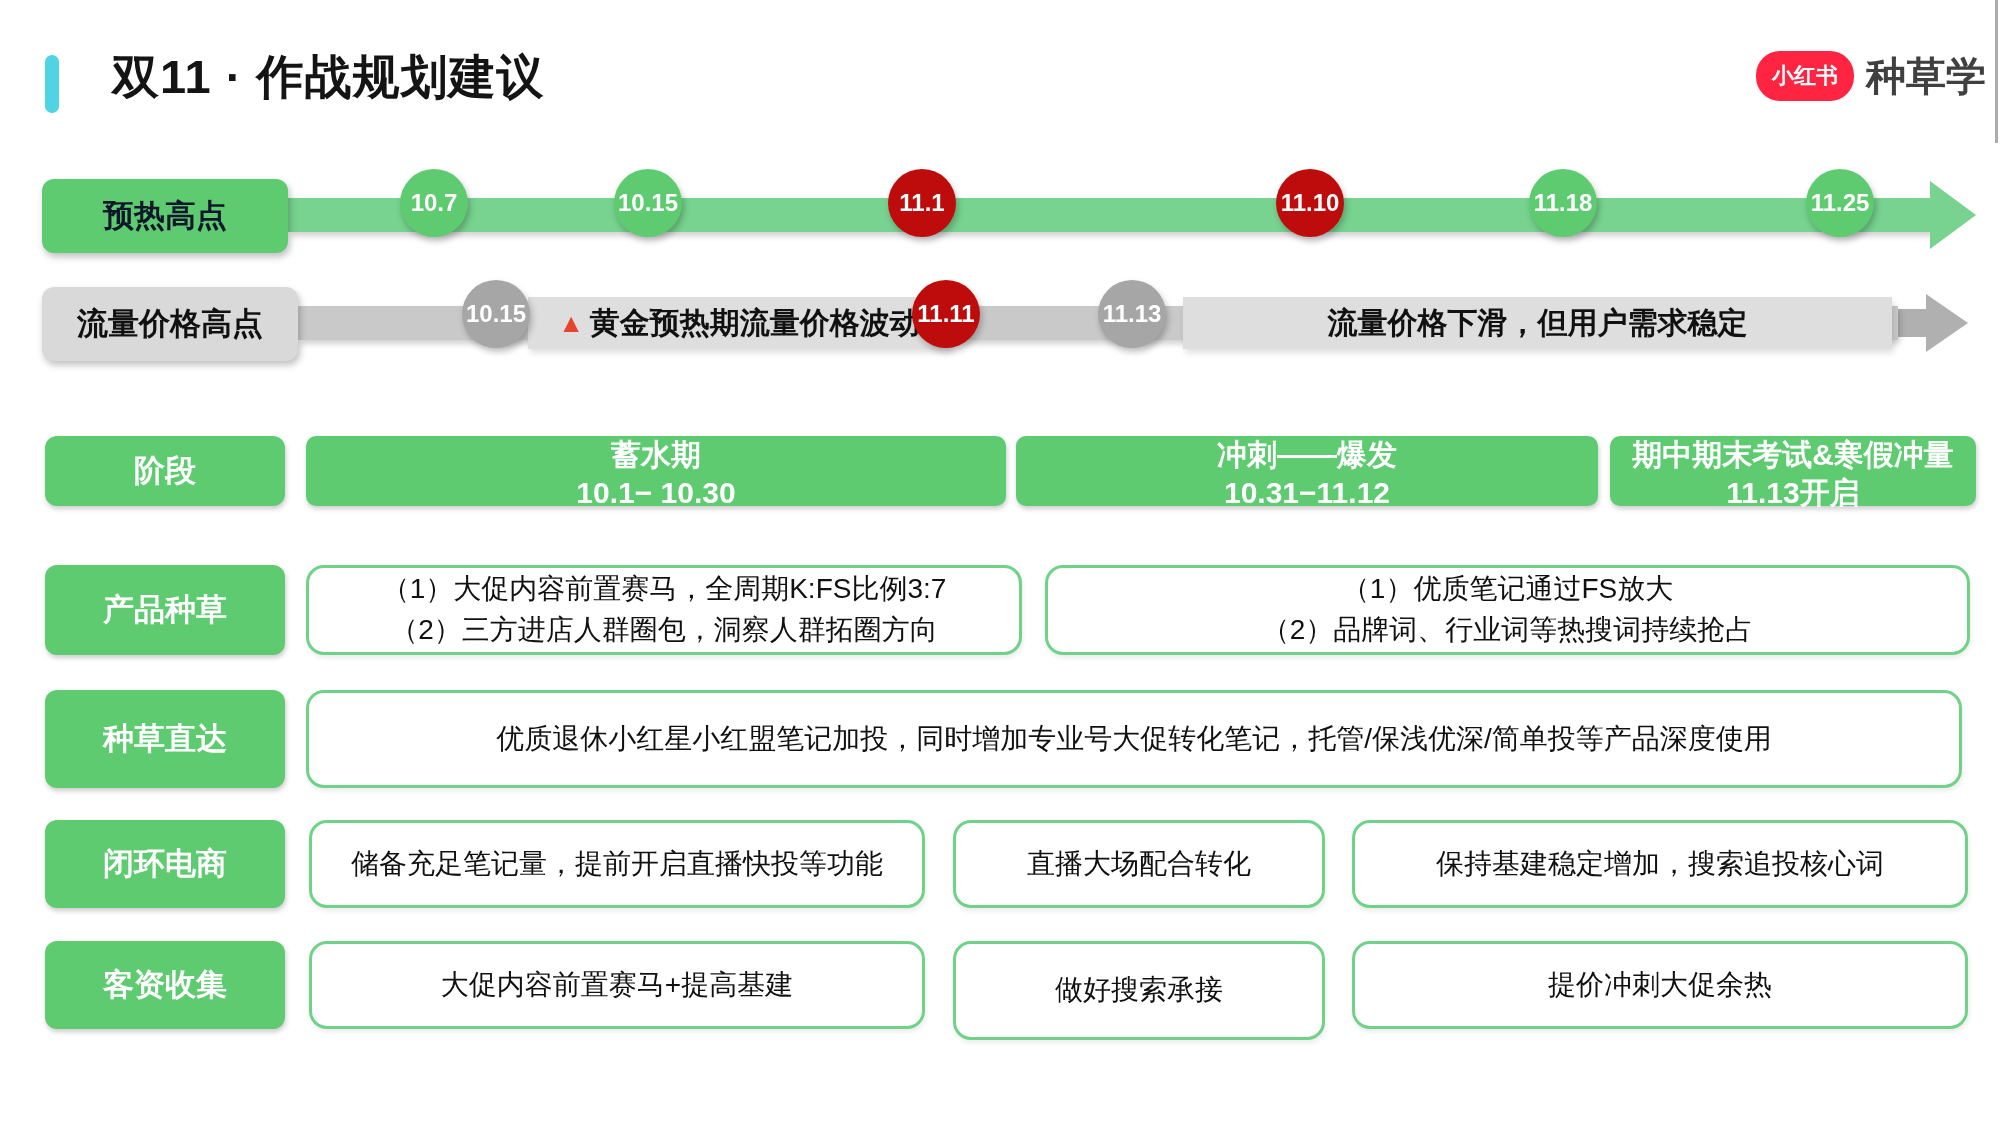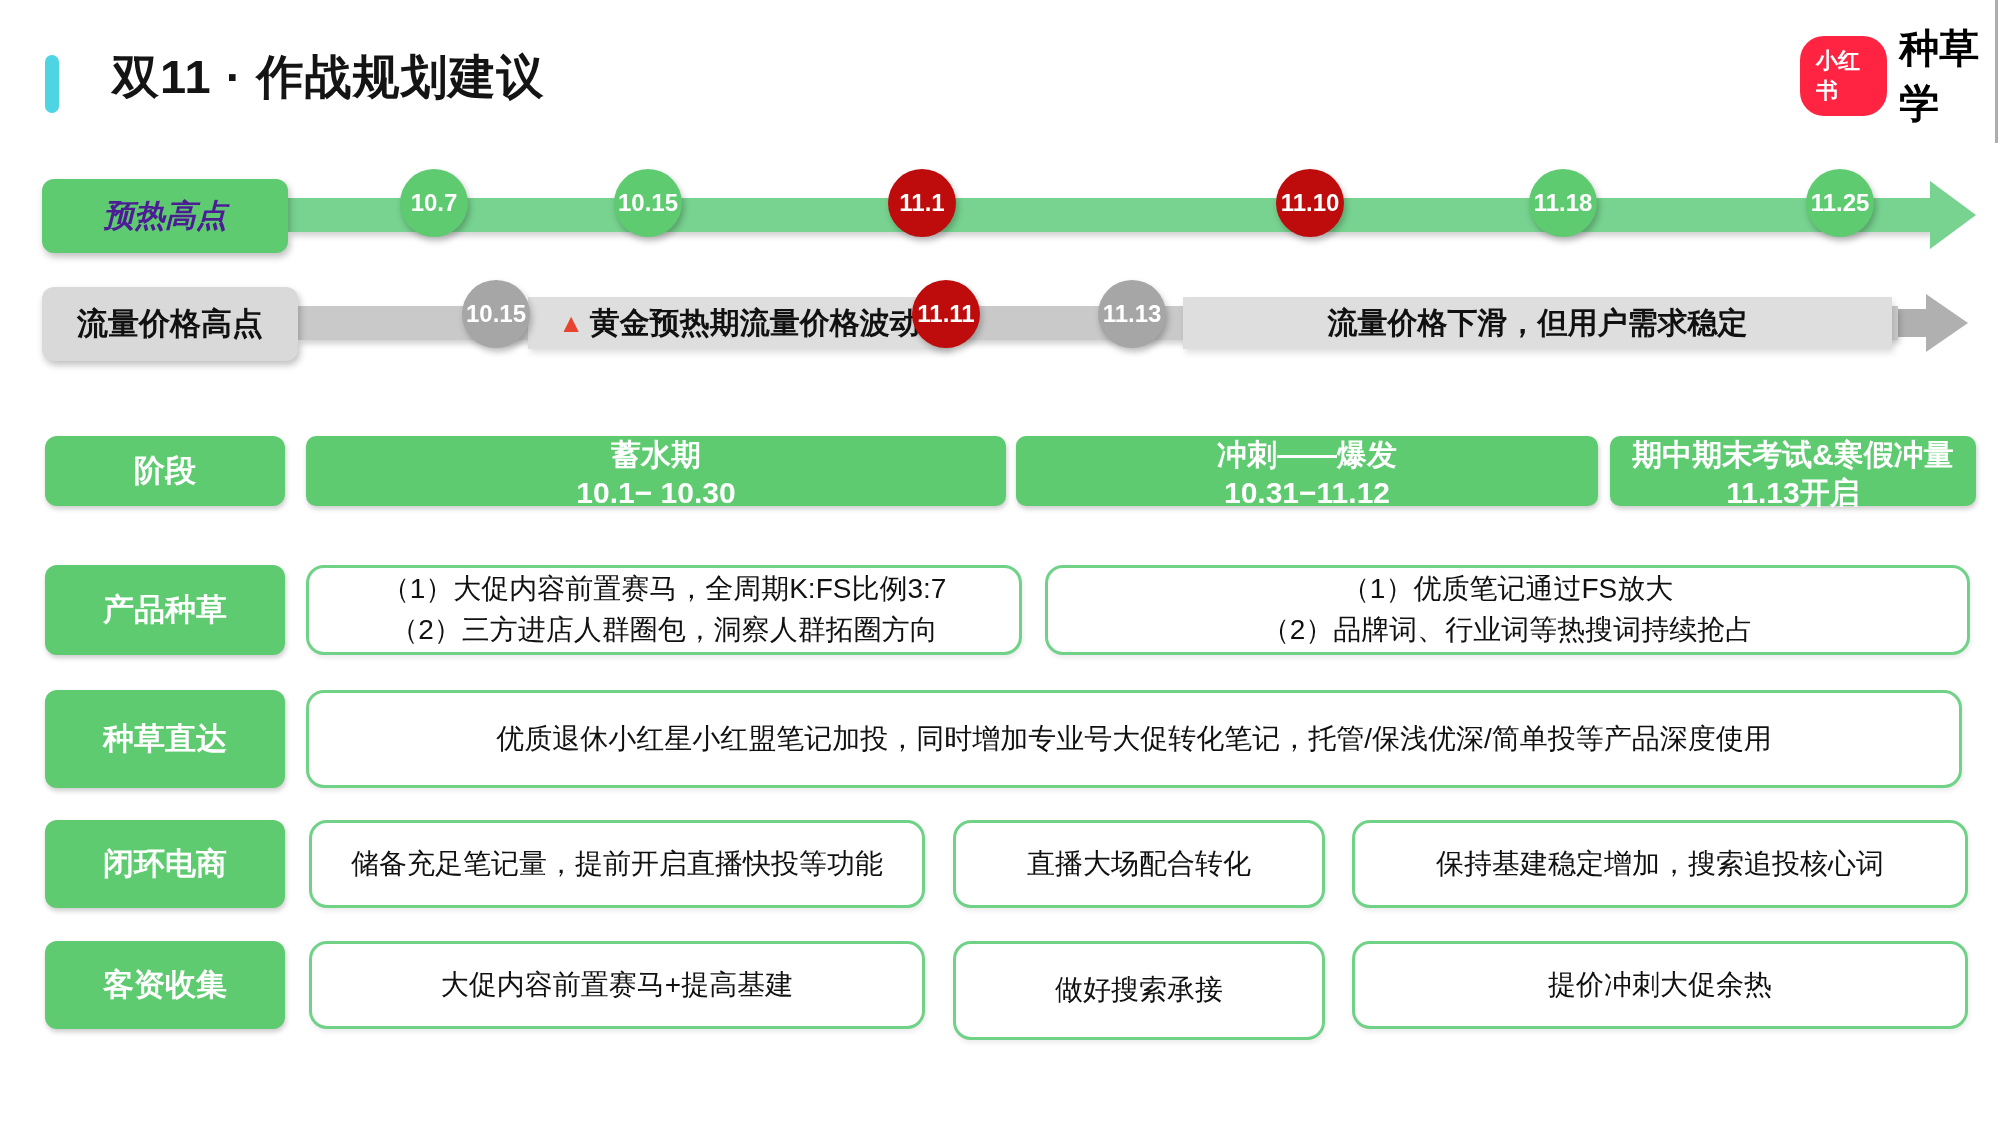--- a/index.html
+++ b/index.html
@@ -3,28 +3,28 @@
 <meta charset="utf-8">
 <style>
   html,body{margin:0;padding:0;background:#ffffff;}
   .slide{
     position:relative;width:2000px;height:1125px;background:#ffffff;overflow:hidden;
     font-family:"Liberation Sans","DejaVu Sans",sans-serif;color:#1a1a1a;
   }
   
   .title-accent{position:absolute;left:45px;top:55px;width:14px;height:58px;border-radius:7px;background:#4ED4E2;}
   .page-title{position:absolute;left:80px;top:46px;font-size:47px;font-weight:800;letter-spacing:1px;color:#141414;margin-left:32px;}
-  .logo-group{position:absolute;left:1800px;top:52px;height:48px;display:flex;align-items:center;gap:12px;}
+  .logo-group{position:absolute;left:1756px;top:52px;height:48px;display:flex;align-items:center;gap:12px;}
   .logo-badge{background:#FF2442;color:#fff;font-weight:700;font-size:22px;border-radius:24px;
     padding:10px 16px;display:flex;align-items:center;justify-content:center;}
-  .logo-brand{font-size:40px;font-weight:800;color:#000000;}
+  .logo-brand{font-size:40px;font-weight:800;color:#404040;}
   
   .tl-label{position:absolute;border-radius:12px;display:flex;align-items:center;justify-content:center;
     font-size:31px;font-weight:700;box-shadow:2px 4px 7px rgba(0,0,0,0.25);z-index:3;}
-  .tl-label.green{background:#5ECB71;color:#4c1d95;font-style:italic;}
+  .tl-label.green{background:#5ECB71;color:#0f172a;}
   .tl-label.gray{background:#D9D9D9;color:#111111;}
   .tl-bar{position:absolute;z-index:1;box-shadow:2px 4px 6px rgba(0,0,0,0.18);}
   .tl-bar.green{background:#77D38F;}
   .tl-bar.gray{background:#C9C9C9;}
   .tl-lightbox{position:absolute;background:#DEDEDE;z-index:2;display:flex;align-items:center;justify-content:center;
     font-size:30px;font-weight:700;color:#111;box-shadow:2px 4px 6px rgba(0,0,0,0.12);}
   .arrowhead{position:absolute;width:0;height:0;z-index:1;}
   .arrowhead.green{border-top:34px solid transparent;border-bottom:34px solid transparent;border-left:46px solid #77D38F;}
   .arrowhead.gray{border-top:29px solid transparent;border-bottom:29px solid transparent;border-left:42px solid #B0B0B0;}
   .arrow-tail{position:absolute;background:#B0B0B0;}

